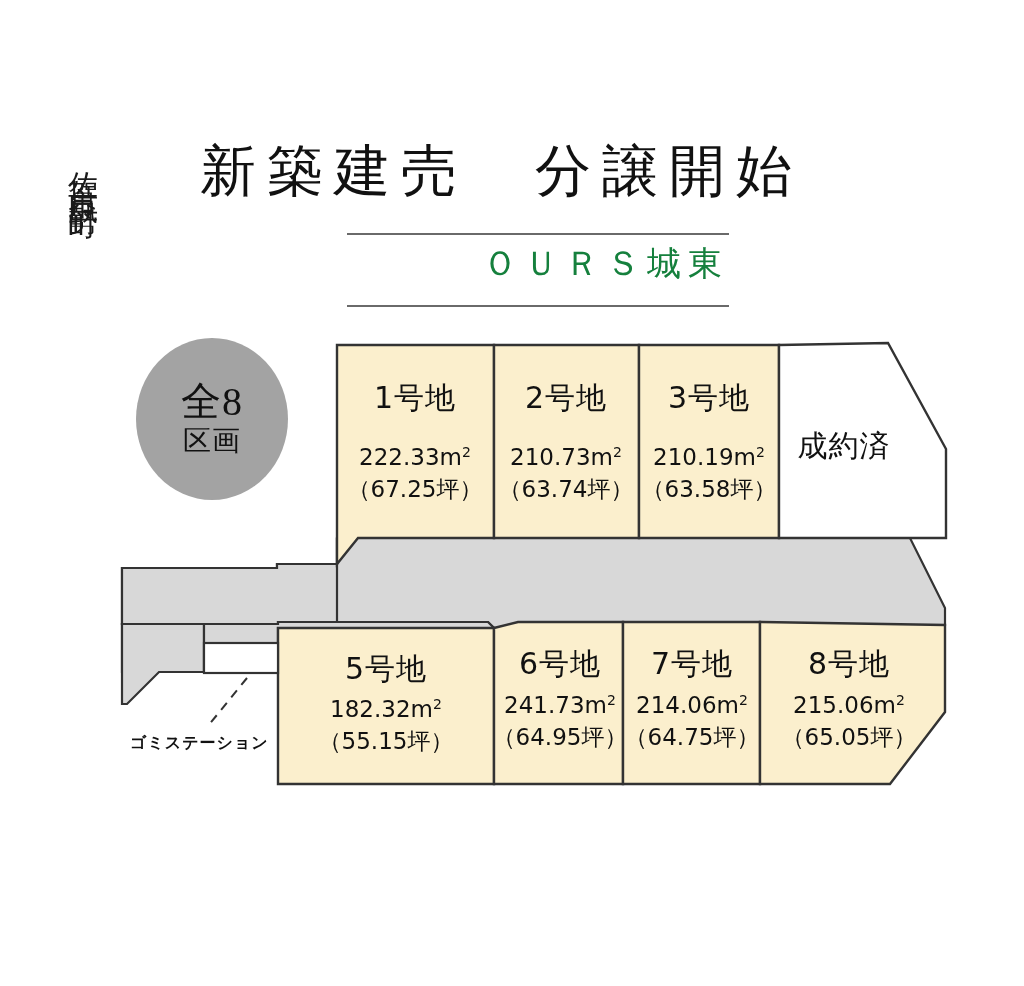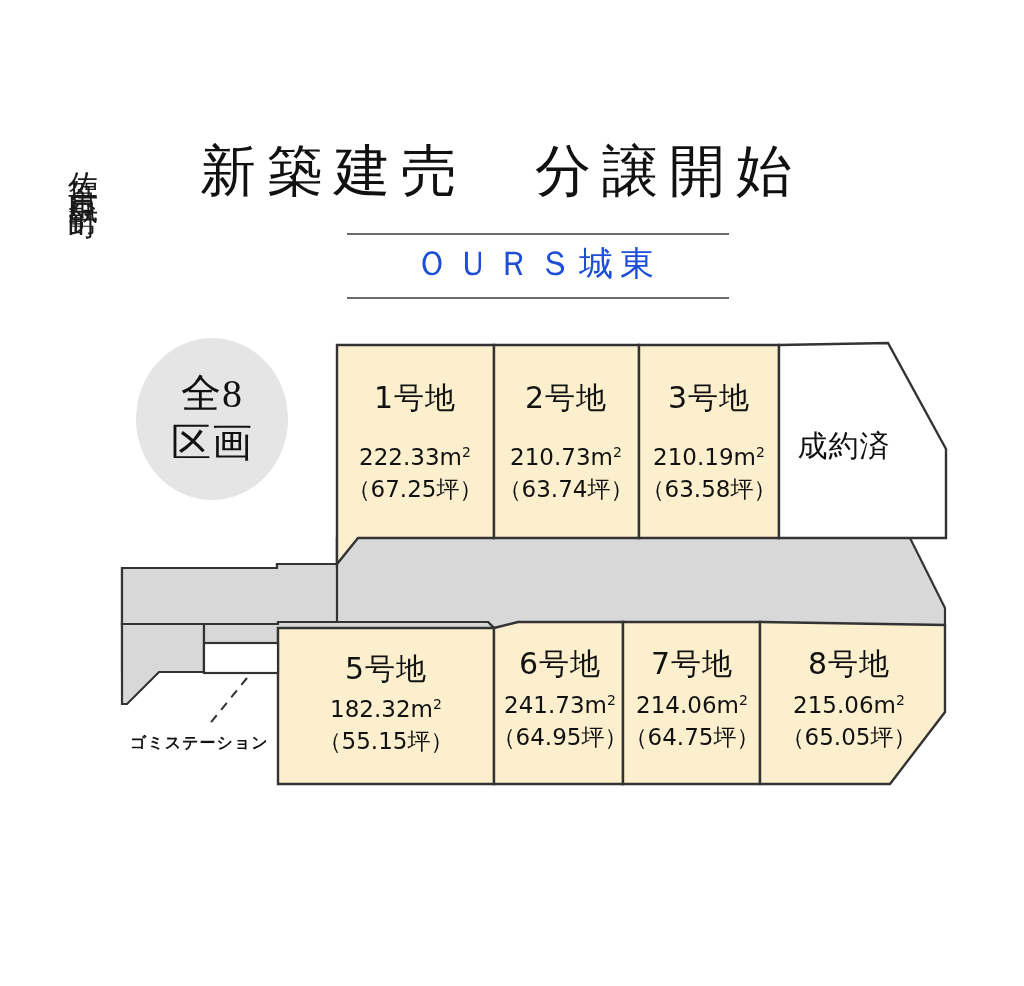--- a/index.html
+++ b/index.html
@@ -51,57 +51,58 @@
     left: 347px;
     top: 233px;
     width: 382px;
   }
   .subhead-rule {
     height: 2px;
     background: #6a6a6a;
     width: 100%;
   }
   .subhead {
-    text-align: center;
+    text-align: right;
     font-size: 34px;
     letter-spacing: 7px;
     line-height: 1.35;
-    padding: 6px 0 10px 0;
-    font-family: "Liberation Serif", "DejaVu Serif", serif;
-    color: #1d4ed8;
+    padding: 6px 0 18px 0;
+    font-family: "Liberation Serif", "DejaVu Serif", serif;
+    color: #15803d;
     white-space: nowrap;
   }
 
   
   .badge {
     position: absolute;
     left: 136px;
     top: 338px;
     width: 152px;
     height: 162px;
     border-radius: 50%;
-    background: #e5e5e5;
+    background: #a3a3a3;
     display: flex;
     flex-direction: column;
     align-items: center;
     justify-content: center;
     font-family: "Liberation Serif", "DejaVu Serif", serif;
     color: #111111;
   }
   .badge-line1 {
     font-size: 40px;
     line-height: 1.22;
     letter-spacing: 1px;
     white-space: nowrap;
   }
   .badge-line2 {
-    font-size: 40px;
+    font-size: 28px;
     line-height: 1.22;
     letter-spacing: 1px;
     white-space: nowrap;
+    font-family: Liberation Mono, monospace;
   }
 
   
   #site-map {
     position: absolute;
     left: 0;
     top: 0;
     width: 1024px;
     height: 986px;
   }

